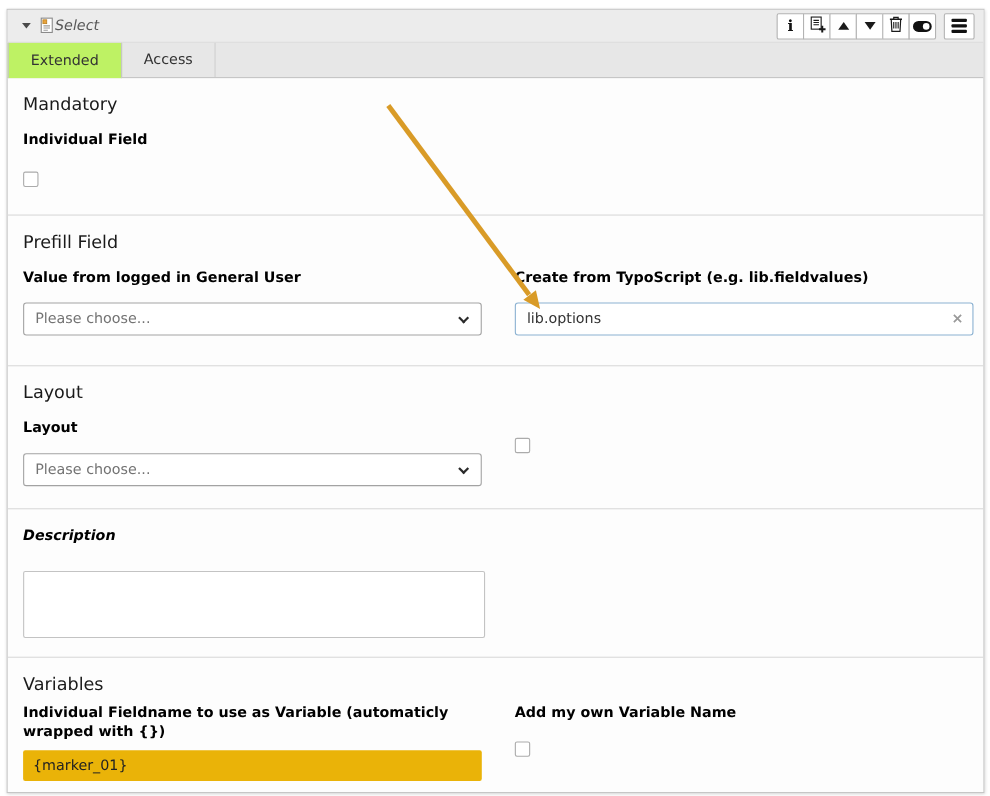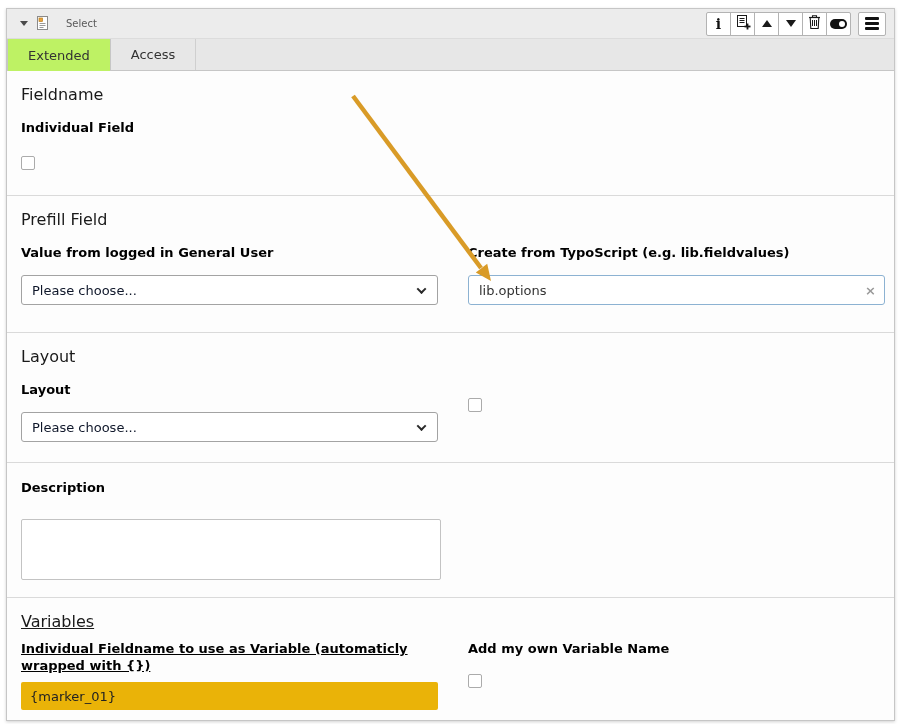--- a/index.html
+++ b/index.html
@@ -16,21 +16,21 @@
   }
   
   .el-header {
     height:30px; background:#ececec; border-bottom:1px solid #dcdcdc;
     display:flex; align-items:center; padding:0 8px;
   }
   .caret-down {
     width:0; height:0; border-left:4px solid transparent; border-right:4px solid transparent;
     border-top:5px solid #4a4a4a; margin:0 7px 0 5px;
   }
-  .header-title { color:#585858; margin-left:16px; font-size:10px; }
+  .header-title { color:#585858; margin-left:0; font-size:13px;font-style:italic; }
   .toolbar { margin-left:auto; display:flex; align-items:center; }
   .tbtn {
     width:25px; height:24px; background:#fff; border:1px solid #b3b3b3;
     display:flex; align-items:center; justify-content:center; margin-left:-1px;
     padding:0; cursor:pointer;
   }
   .tbtn.first { margin-left:0; border-radius:2px 0 0 2px; }
   .tbtn.last-grouped { border-radius:0 2px 2px 0; }
   .tbtn.standalone { margin-left:7px; border-radius:2px; width:28px; }
   .icon-info { font-family:"DejaVu Serif","Liberation Serif",serif; font-weight:700; font-size:14px; color:#111; line-height:1; }
@@ -57,21 +57,21 @@
   .section-heading { font-size:16px; font-weight:400; color:#1a1a1a; margin:2px 0 0 0; line-height:20px; }
   .field-label { display:block; font-size:13px; font-weight:700; color:#000; line-height:17px; }
   .two-col { display:grid; grid-template-columns:417px 417px; column-gap:30px; }
   .checkbox {
     display:inline-block; width:14px; height:14px; background:#fff;
     border:1px solid #ababab; border-radius:2px; cursor:pointer;
   }
   .selectbox {
     height:30px; border:1px solid #a3a3a3; border-radius:3px; background:#fff;
     display:flex; align-items:center; justify-content:space-between;
-    padding:0 12px 0 10px; color:#0f172a; cursor:pointer;
+    padding:0 12px 0 10px; color:#737373; cursor:pointer;
   }
   .chevron-down { width:7px; height:7px; border-right:2px solid #2a2a2a; border-bottom:2px solid #2a2a2a; transform:rotate(45deg) translate(-1px,-1px); }
   .input-wrap { position:relative; }
   .text-input {
     width:100%; height:30px; border:1px solid #8cb2d2; border-radius:3px; background:#fff;
     padding:0 26px 0 10px; font-family:inherit; font-size:13px; color:#333; outline:none;
   }
   .clear-x {
     position:absolute; right:9px; top:50%; transform:translateY(-50%);
     color:#9a9a9a; font-weight:700; font-size:13px; line-height:1; cursor:pointer;
@@ -79,21 +79,21 @@
   .textarea {
     width:420px; height:61px; border:1px solid #c3c3c3; border-radius:2px; background:#fff;
     resize:none; font-family:inherit; font-size:13px; padding:6px 8px; color:#333;
   }
   .readonly-field {
     height:28px; background:#eab308; border-radius:2px; display:flex; align-items:center;
     padding:0 9px; color:#222;
   }
   
   .mt14 { margin-top:14px; } .mt20 { margin-top:20px; }
-  .mb12 { margin-bottom:23px; } .mb14 { margin-bottom:14px; } .mb8 { margin-bottom:8px;text-decoration:underline; }
+  .mb12 { margin-bottom:23px;font-style:italic; } .mb14 { margin-bottom:14px; } .mb8 { margin-bottom:8px; }
   .varlabel { max-width:398px; }
   
   .doc-icon svg { display:block; }
   
   .arrow-overlay { position:absolute; left:0; top:0; pointer-events:none; z-index:20; }
 </style>
 </head>
 <body>
 
 <div class="panel">
@@ -151,21 +151,21 @@
       </button>
     </div>
   </div>
 
   <div class="tabbar">
     <div class="tab active">Extended</div>
     <div class="tab">Access</div>
   </div>
 
   <div class="section" id="sec-validation">
-    <h2 class="section-heading">Fieldname</h2>
+    <h2 class="section-heading">Mandatory</h2>
     <span class="field-label mt14">Individual Field</span>
     <span class="checkbox mt20"></span>
   </div>
 
   <div class="section" id="sec-prefill">
     <h2 class="section-heading mb14">Prefill Field</h2>
     <div class="two-col">
       <div>
         <span class="field-label mb14">Value from logged in General User</span>
         <div class="selectbox">

